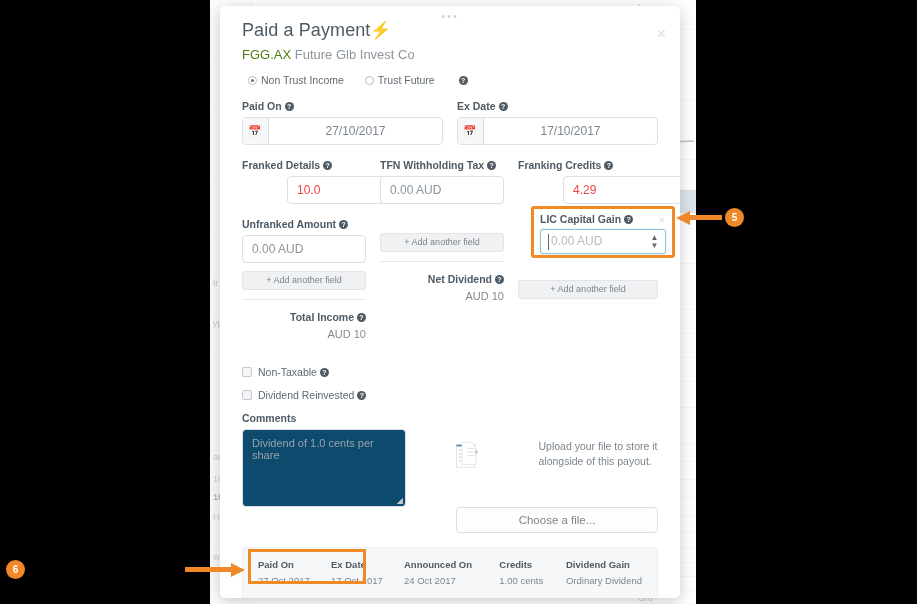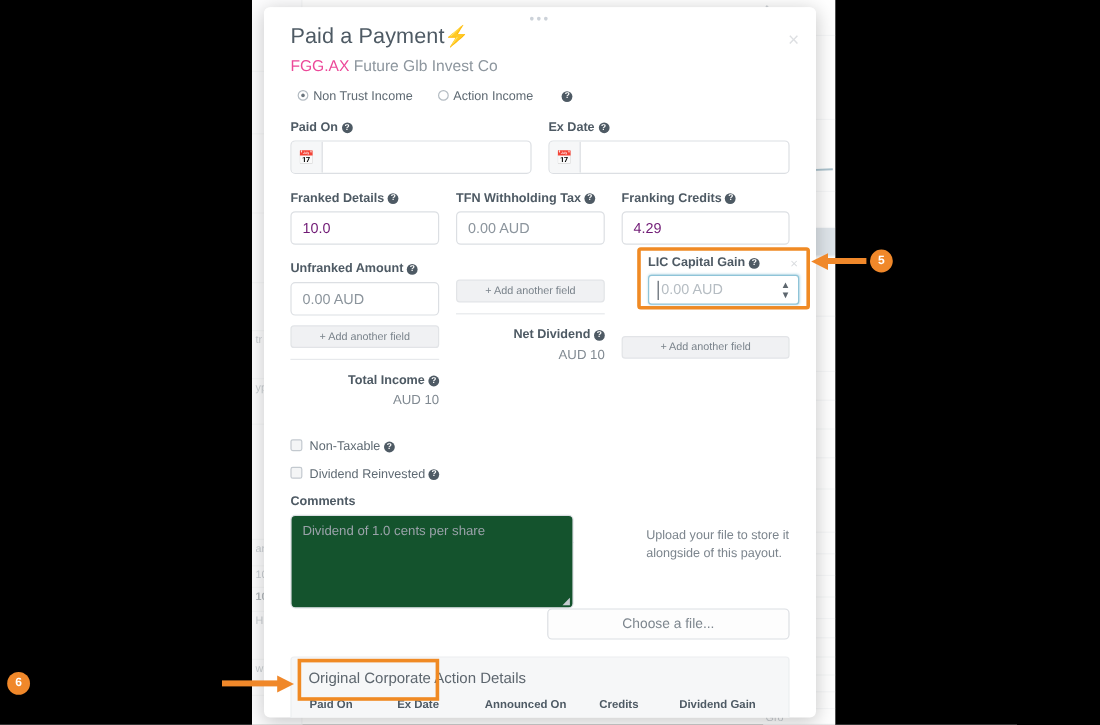--- a/index.html
+++ b/index.html
@@ -67,21 +67,21 @@
     position:absolute; right:14px; top:20px; color:#dddfe2;
     font-size:16px; line-height:1; cursor:pointer;
   }
 
   h1#title {
     margin:0; font-size:18px; font-weight:400; color:#4e5a64;
     letter-spacing:.1px;
   }
   #title .bolt { color:#4e5a64; font-size:17px; }
   #subtitle { margin:6px 0 0 0; font-size:13px; color:#8d969e; font-weight:400;}
-  #subtitle .tkr { color:#ec4899; }
+  #subtitle .tkr { color:#4d7c0f; }
 
   
   #income-type { margin:12px 0 0 6px; font-size:10.5px; color:#5f6a73; }
   #income-type label { margin-right:18px; cursor:pointer; white-space:nowrap;}
   .radio {
     display:inline-block; width:9px; height:9px; border-radius:50%;
     border:1px solid #b4bcc3; background:#fff; vertical-align:-1px;
     margin-right:4px; position:relative;
   }
   .radio.on::after {
@@ -102,21 +102,21 @@
 
   label.fl {
     display:block; font-size:10.5px; font-weight:bold; color:#4e5a64;
     margin-bottom:5px; white-space:nowrap;
   }
   .inp {
     width:100%; height:28px; border:1px solid #dcdfe3; border-radius:4px;
     background:#fff; font-size:12px; color:#8c959d; padding:0 9px;
     line-height:26px; white-space:nowrap; overflow:hidden;
   }
-  .inp.filled { color:#701a75; }
+  .inp.filled { color:#ef4444;margin-left:45px; }
 
   
   .date-wrap {
     display:flex; border:1px solid #dcdfe3; border-radius:4px; overflow:hidden;
     height:28px; background:#fff;
   }
   .cal-btn {
     width:26px; background:#f6f7f8; border-right:1px solid #dcdfe3;
     display:flex; align-items:center; justify-content:center;
     font-size:11px; color:#6d767e;
@@ -161,22 +161,22 @@
   .cbrow { margin-top:11px; font-size:10.5px; color:#5f6a73; }
   .cb {
     display:inline-block; width:10px; height:10px; border:1px solid #c3c9cf;
     border-radius:2px; background:#f4f5f6; vertical-align:-1px; margin-right:6px;
   }
 
   
   #cmt-area { display:flex; gap:18px; margin-top:10px; }
   #cmt-left { width:196px; }
   #cmt-box {
-    width:236px; height:78px; border:1px solid #dcdfe3; border-radius:4px;
-    background:#14532d; font-size:11px; color:#9aa2a9; padding:7px 9px;
+    width:164px; height:78px; border:1px solid #dcdfe3; border-radius:4px;
+    background:#0c4a6e; font-size:11px; color:#9aa2a9; padding:7px 9px;
     position:relative;
   }
   #cmt-grip { position:absolute; right:2px; bottom:1px; color:#c6cbd0; font-size:8px;}
   #upl-right { flex:1; }
   #upl-top { display:flex; gap:10px; align-items:flex-start; }
   #upl-txt { font-size:10.5px; color:#7c858d; line-height:15px; padding-top:10px;margin-left:43px;}
   #choose {
     margin-top:22px; height:26px; width:100%;
     border:1px solid #dcdfe3; border-radius:4px; background:#fdfdfd;
     font-size:11.5px; color:#7d868e; text-align:center; line-height:24px;
@@ -277,36 +277,38 @@
     <p id="subtitle">
       <span class="tkr">FGG.AX</span>
       <span>Future Glb Invest Co</span>
     </p>
 
     <div id="income-type">
       <label>
         <span class="radio on"></span><span>Non Trust Income</span>
       </label>
       <label>
-        <span class="radio"></span><span>Action Income</span>
+        <span class="radio"></span><span>Trust Future</span>
       </label>
       <span class="help">?</span>
     </div>
 
     <div class="row">
       <div class="col">
         <label class="fl"><span>Paid On</span><span class="help">?</span></label>
         <div class="date-wrap">
           <span class="cal-btn">📅</span>
+          <span class="date-val">27/10/2017</span>
         </div>
       </div>
       <div class="col">
         <label class="fl"><span>Ex Date</span><span class="help">?</span></label>
         <div class="date-wrap">
           <span class="cal-btn">📅</span>
+          <span class="date-val">17/10/2017</span>
         </div>
       </div>
     </div>
 
     <div class="row">
       <div class="col">
         <label class="fl"><span>Franked Details</span><span class="help">?</span></label>
         <div class="inp filled">10.0</div>
       </div>
       <div class="col">
@@ -381,21 +383,20 @@
             <rect x="22" y="24" width="18" height="2.5" fill="#e2e5e8"></rect>
             <path d="M38,14 l4,4 l-4,4" fill="none" stroke="#4a7fa0" stroke-width="1.4"></path>
           </svg>
           <div id="upl-txt">Upload your file to store it alongside of this payout.</div>
         </div>
         <div id="choose">Choose a file...</div>
       </div>
     </div>
 
     <div id="ca-panel">
-      <div id="ca-title">Original Corporate Action Details</div>
       <table id="ca-table">
         <tbody>
             <tr>
           <th style="width:78px">Paid On</th>
           <th style="width:78px">Ex Date</th>
           <th style="width:102px">Announced On</th>
           <th style="width:72px">Credits</th>
           <th>Dividend Gain</th>
         </tr>
         <tr>

